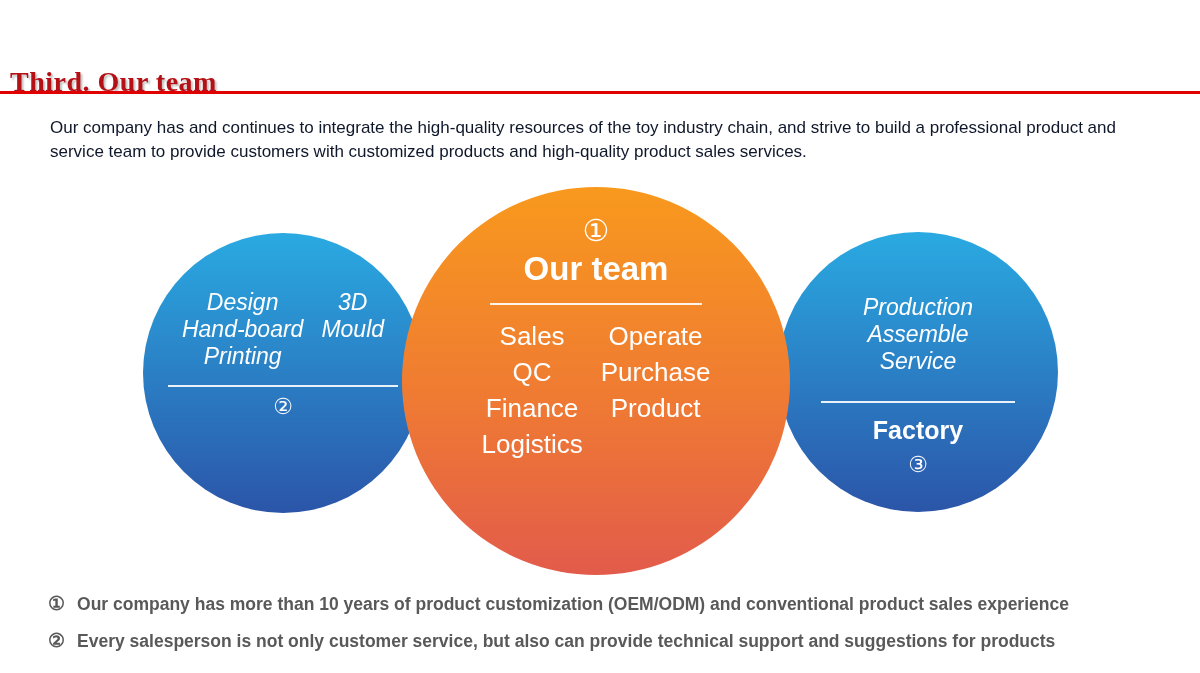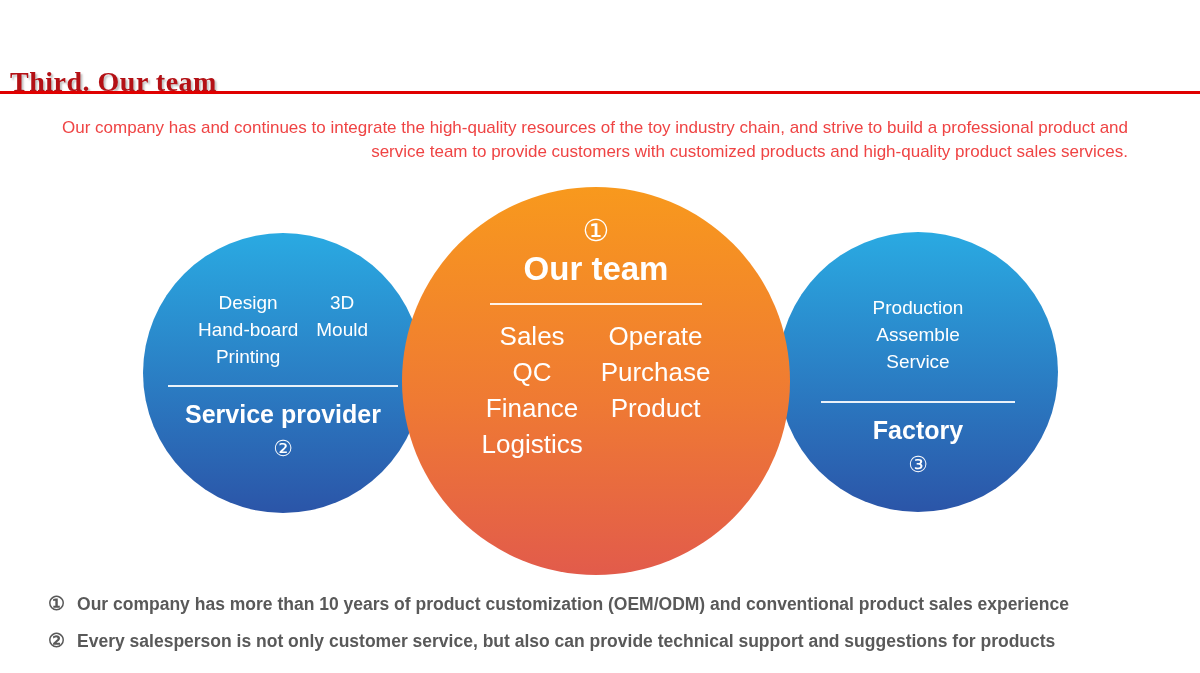--- a/index.html
+++ b/index.html
@@ -19,39 +19,39 @@
     text-shadow:2px 2px 2px rgba(120,120,120,0.45);
     letter-spacing:0.5px;
     margin-top:36px;
   }
   .rule {
     position:absolute; left:0; top:91px;
     width:1200px; height:3px; background:#e00000;
   }
   .intro {
     position:absolute; left:50px; top:116px; width:1078px;
-    font-size:17px; line-height:24px; color:#ef4444;text-align:right;
+    font-size:17px; line-height:24px; color:#0f172a;
   }
 
   .circle {
     position:absolute; border-radius:50%; color:#ffffff;
     display:flex; flex-direction:column; align-items:center;
     text-align:center;
   }
   .blue { background:linear-gradient(180deg,#2aaae2 0%, #2b55a8 100%); }
   .left-circle  { left:143px; top:233px; width:280px; height:280px; padding-top:56px; z-index:1; }
   .right-circle { left:778px; top:232px; width:280px; height:280px; padding-top:62px; z-index:1; }
   .center-circle{
     left:402px; top:187px; width:388px; height:388px; padding-top:26px; z-index:2;
     background:linear-gradient(180deg,#f8991d 0%, #ef7a33 55%, #e25b4b 100%);
   }
 
   .cgrid { display:flex; gap:18px; }
   .gcol  { display:flex; flex-direction:column; align-items:center; }
-  .small-items { font-size:19px; line-height:27px; }
+  .small-items { font-size:23px; line-height:27px;font-style:italic; }
 
   .divider { height:2px; background:rgba(255,255,255,0.9); }
   .left-circle  .divider { width:230px; margin-top:15px; }
   .center-circle .divider { width:212px; margin-top:14px; }
   .right-circle .divider { width:194px; margin-top:26px; }
 
   .circle-label { font-size:25px; font-weight:bold; margin-top:13px; }
   .circle-num   { font-size:22px; margin-top:7px; }
 
   .center-num   { font-size:30px; line-height:36px; }
@@ -83,21 +83,20 @@
           <span>Design</span>
           <span>Hand-board</span>
           <span>Printing</span>
         </div>
         <div class="gcol">
           <span>3D</span>
           <span>Mould</span>
         </div>
       </div>
       <div class="divider"></div>
-      <div class="circle-label">Service provider</div>
       <div class="circle-num">②</div>
     </div>
 
     <div class="circle center-circle">
       <div class="center-num">①</div>
       <div class="center-title">Our team</div>
       <div class="divider"></div>
       <div class="cgrid center-grid">
         <div class="gcol">
           <span>Sales</span>

